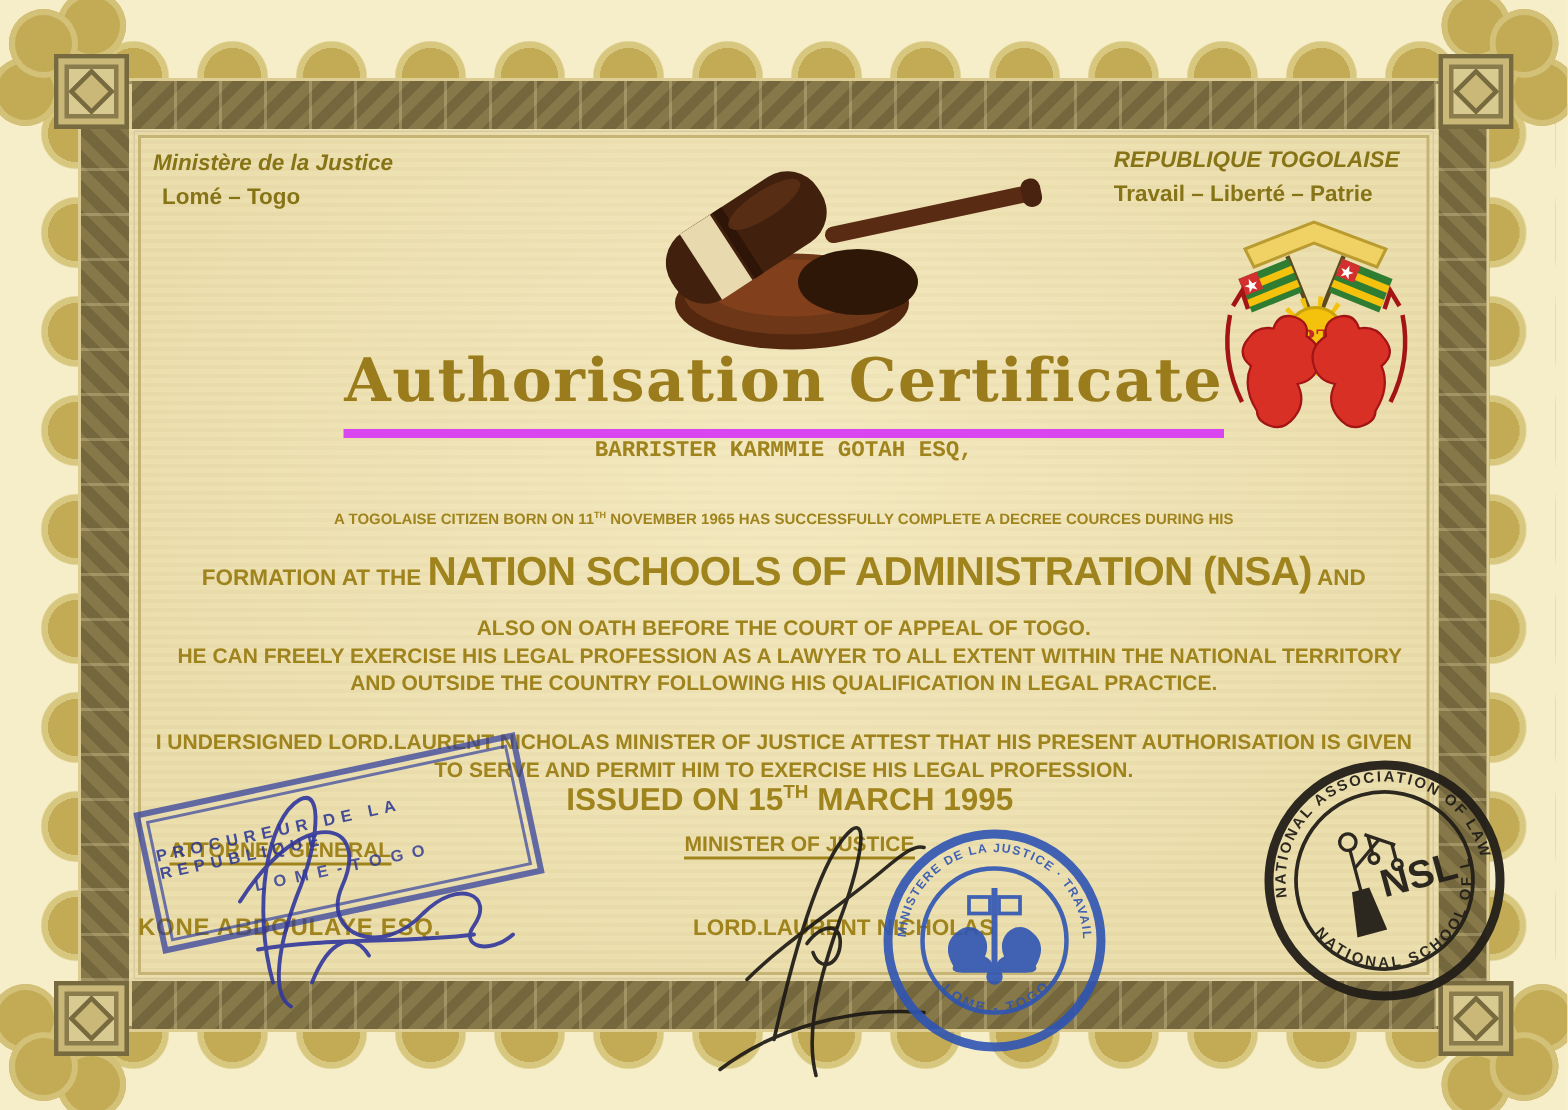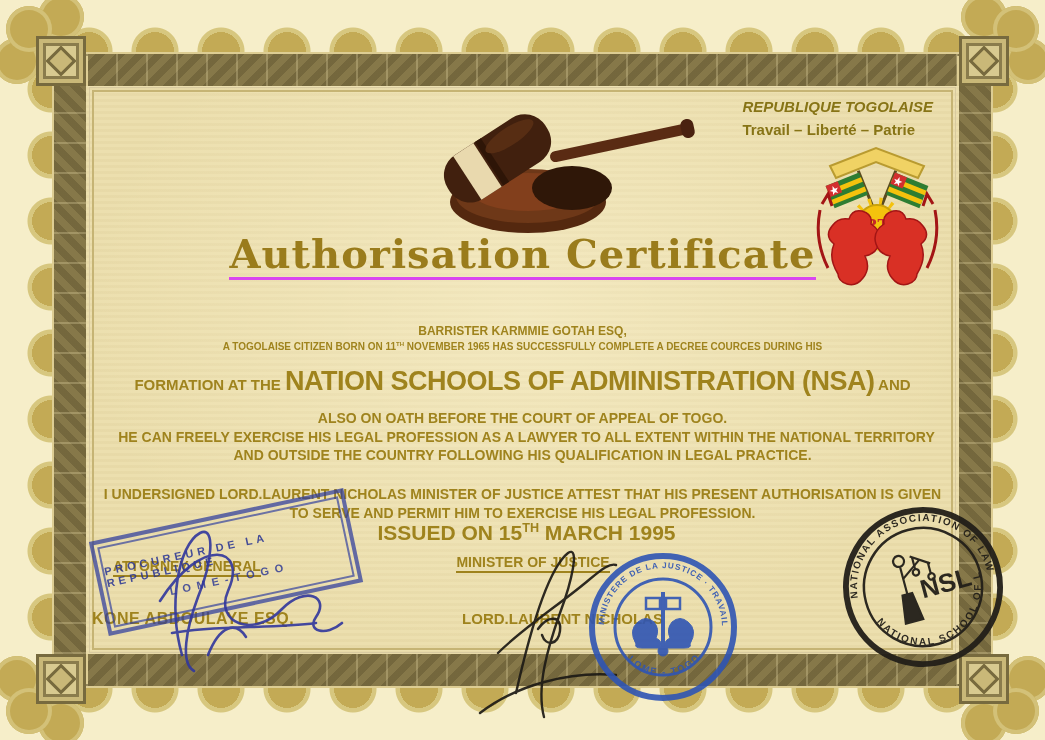--- a/index.html
+++ b/index.html
@@ -63,22 +63,22 @@
     background-image:radial-gradient(ellipse at 50% 40%,rgba(255,248,220,.4),rgba(0,0,0,0) 72%),
       repeating-linear-gradient(0deg,rgba(150,120,50,.05) 0 3px,rgba(0,0,0,0) 3px 6px);}
   .frame{position:absolute;inset:90px 92px;border:2px solid #c6b474;outline:1px solid #d8caa0;outline-offset:2px;pointer-events:none;}
 
   
   .txt{position:absolute;left:95px;right:95px;text-align:center;color:var(--gold);font-weight:bold;}
   sup.th{font-size:60%;vertical-align:super;font-weight:bold;}
   .hdr{position:absolute;color:#877416;font-size:15px;font-weight:bold;line-height:1.5;}
   .hdr .it{font-style:italic;}
   .title{top:230px;font-family:"DejaVu Serif",serif;font-size:40px;color:#9a7c1c;letter-spacing:1px;}
-  .title span{display:inline-block;border-bottom:3px solid #d946ef;padding-bottom:0;}
-  .recipient{top:324px;font-size:12px;}
+  .title span{display:inline-block;border-bottom:6px solid #d946ef;padding-bottom:9px;}
+  .recipient{top:292px;font-size:15px;font-family:Liberation Mono, monospace;}
   .l1{top:341px;font-size:10px;}
   .l2{top:366px;font-size:15px;}
   .l2 .big{font-size:27px;letter-spacing:-.5px;}
   .l3{top:410px;font-size:14px;}
   .l4{top:429px;font-size:14px;padding-left:8px;}
   .l5{top:447px;font-size:14px;}
   .l6{top:486px;font-size:14px;}
   .l7{top:505px;font-size:14px;}
   .issued{top:521px;font-size:21px;margin-left:8px;}
   .sig-title{font-size:14px;padding-left:21px;}
@@ -138,20 +138,24 @@
   <div class="corner bl">
       <div class="lobe l1"></div>
       <div class="lobe l2"></div>
       <div class="lobe l3"></div>
       <div class="sq"></div>
     </div>
 
   <div class="interior"></div>
   <div class="frame"></div>
 
+  <div class="hdr" style="left:102px;top:98px;">
+    <div class="it">Ministère de la Justice</div>
+    <div style="padding-left:6px;">Lomé – Togo</div>
+  </div>
   <div class="hdr" style="right:112px;top:96px;text-align:left;">
     <div class="it">REPUBLIQUE TOGOLAISE</div>
     <div>Travail – Liberté – Patrie</div>
   </div>
 
   <svg class="abs" style="left:400px;top:110px;" width="300" height="130" viewBox="0 0 300 130">
     <ellipse cx="128" cy="92" rx="78" ry="31" fill="#54280f"></ellipse>
     <ellipse cx="128" cy="86" rx="72" ry="27" fill="#6e3818"></ellipse>
     <ellipse cx="128" cy="82" rx="56" ry="19" fill="#823f1c"></ellipse>
     <g transform="rotate(-12 170 45)">

